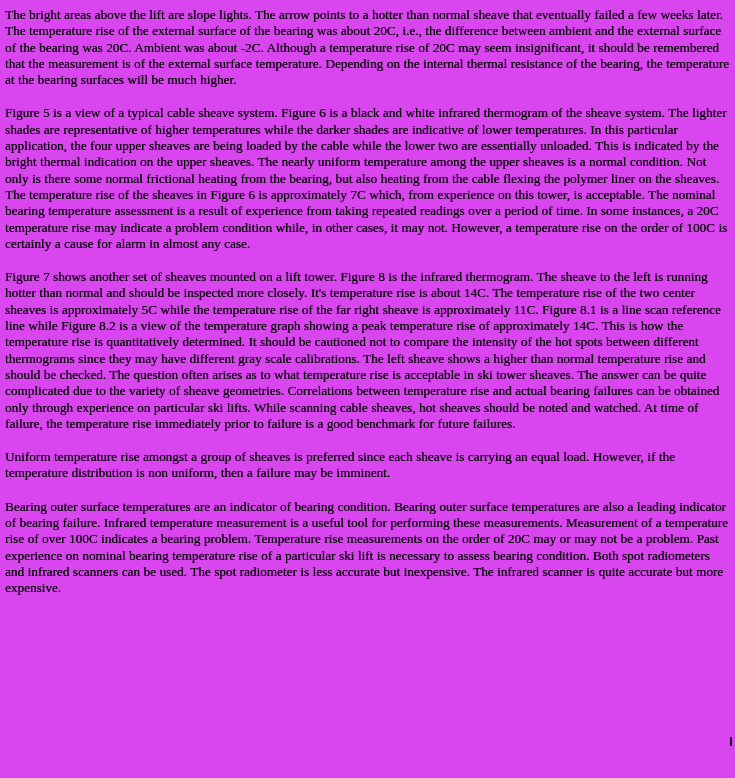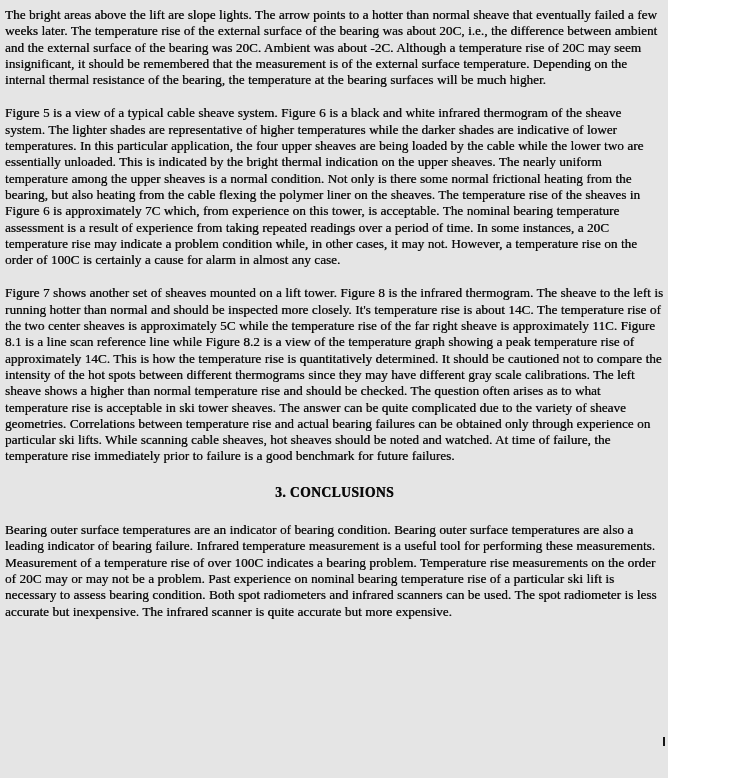--- a/index.html
+++ b/index.html
@@ -2,24 +2,24 @@
 <html><head>
 <meta charset="utf-8">
 <style>
   html, body {
     margin: 0;
     padding: 0;
     background: #ffffff;
   }
   .page {
     position: relative;
-    width: 668px;
+    width: 735px;
     height: 778px;
     box-sizing: border-box;
-    background: #e5e5e5;
+    background: #d946ef;
     padding: 7px 4px 0 5px;
     overflow: hidden;
     font-family: "Liberation Serif", "DejaVu Serif", serif;
     font-size: 13.2px;
     line-height: 16.3px;
     color: #0a0a0a;
     
     text-shadow: 0.35px 0.2px 0 rgba(0,0,0,0.72);
   }
   .para {
@@ -48,21 +48,21 @@
 <body>
 
 <div class="page">
 
   <p class="para">The bright areas above the lift are slope lights. The arrow points to a hotter than normal sheave that eventually failed a few weeks later. The temperature rise of the external surface of the bearing was about 20C, i.e., the difference between ambient and the external surface of the bearing was 20C. Ambient was about -2C. Although a temperature rise of 20C may seem insignificant, it should be remembered that the measurement is of the external surface temperature. Depending on the internal thermal resistance of the bearing, the temperature at the bearing surfaces will be much higher.</p>
 
   <p class="para">Figure 5 is a view of a typical cable sheave system. Figure 6 is a black and white infrared thermogram of the sheave system. The lighter shades are representative of higher temperatures while the darker shades are indicative of lower temperatures. In this particular application, the four upper sheaves are being loaded by the cable while the lower two are essentially unloaded. This is indicated by the bright thermal indication on the upper sheaves. The nearly uniform temperature among the upper sheaves is a normal condition. Not only is there some normal frictional heating from the bearing, but also heating from the cable flexing the polymer liner on the sheaves.  The temperature rise of the sheaves in Figure 6 is approximately 7C which, from experience on this tower, is acceptable. The nominal bearing temperature assessment is a result of experience from taking repeated readings over a period of time. In some instances, a 20C temperature rise may indicate a problem condition while, in other cases, it may not. However, a temperature rise on the order of 100C is certainly a cause for alarm in almost any case.</p>
 
   <p class="para">Figure 7 shows another set of sheaves mounted on a lift tower. Figure 8 is the infrared thermogram. The sheave to the left is running hotter than normal and should be inspected more closely. It's temperature rise is about 14C. The temperature rise of the two center sheaves is approximately 5C while the temperature rise of the far right sheave is approximately 11C. Figure 8.1 is a line scan reference line while Figure 8.2 is a view of the temperature graph showing a peak temperature rise of approximately 14C.  This is how the temperature rise is quantitatively determined. It should be cautioned not to compare the intensity of the hot spots between different thermograms since they may have different gray scale calibrations. The left sheave shows a higher than normal temperature rise and should be checked. The question often arises as to what temperature rise is acceptable in ski tower sheaves. The answer can be quite complicated due to the variety of sheave geometries. Correlations between temperature rise and actual bearing failures can be obtained only through experience on particular ski lifts. While scanning cable sheaves, hot sheaves should be noted and watched. At time of failure, the temperature rise immediately prior to failure is a good benchmark for future failures.</p>
 
+  <p class="para">Uniform temperature rise amongst a group of sheaves is preferred since each sheave is carrying an equal load. However, if the temperature distribution is non uniform, then a failure may be imminent.</p>
 
 
-  <h3 class="section-heading">3. CONCLUSIONS</h3>
 
   <p class="para">Bearing outer surface temperatures are an indicator of bearing condition. Bearing outer surface temperatures are also a leading indicator of bearing failure. Infrared temperature measurement is a useful tool for performing these measurements. Measurement of a temperature rise of over 100C indicates a bearing problem. Temperature rise measurements on the order of 20C may or may not be a problem. Past experience on nominal bearing temperature rise of a particular ski lift is necessary to assess bearing condition. Both spot radiometers and infrared scanners can be used. The spot radiometer is less accurate but inexpensive. The infrared scanner is quite accurate but more expensive.</p>
 
   <div class="artifact"></div>
 
 </div>
 
 </body></html>

